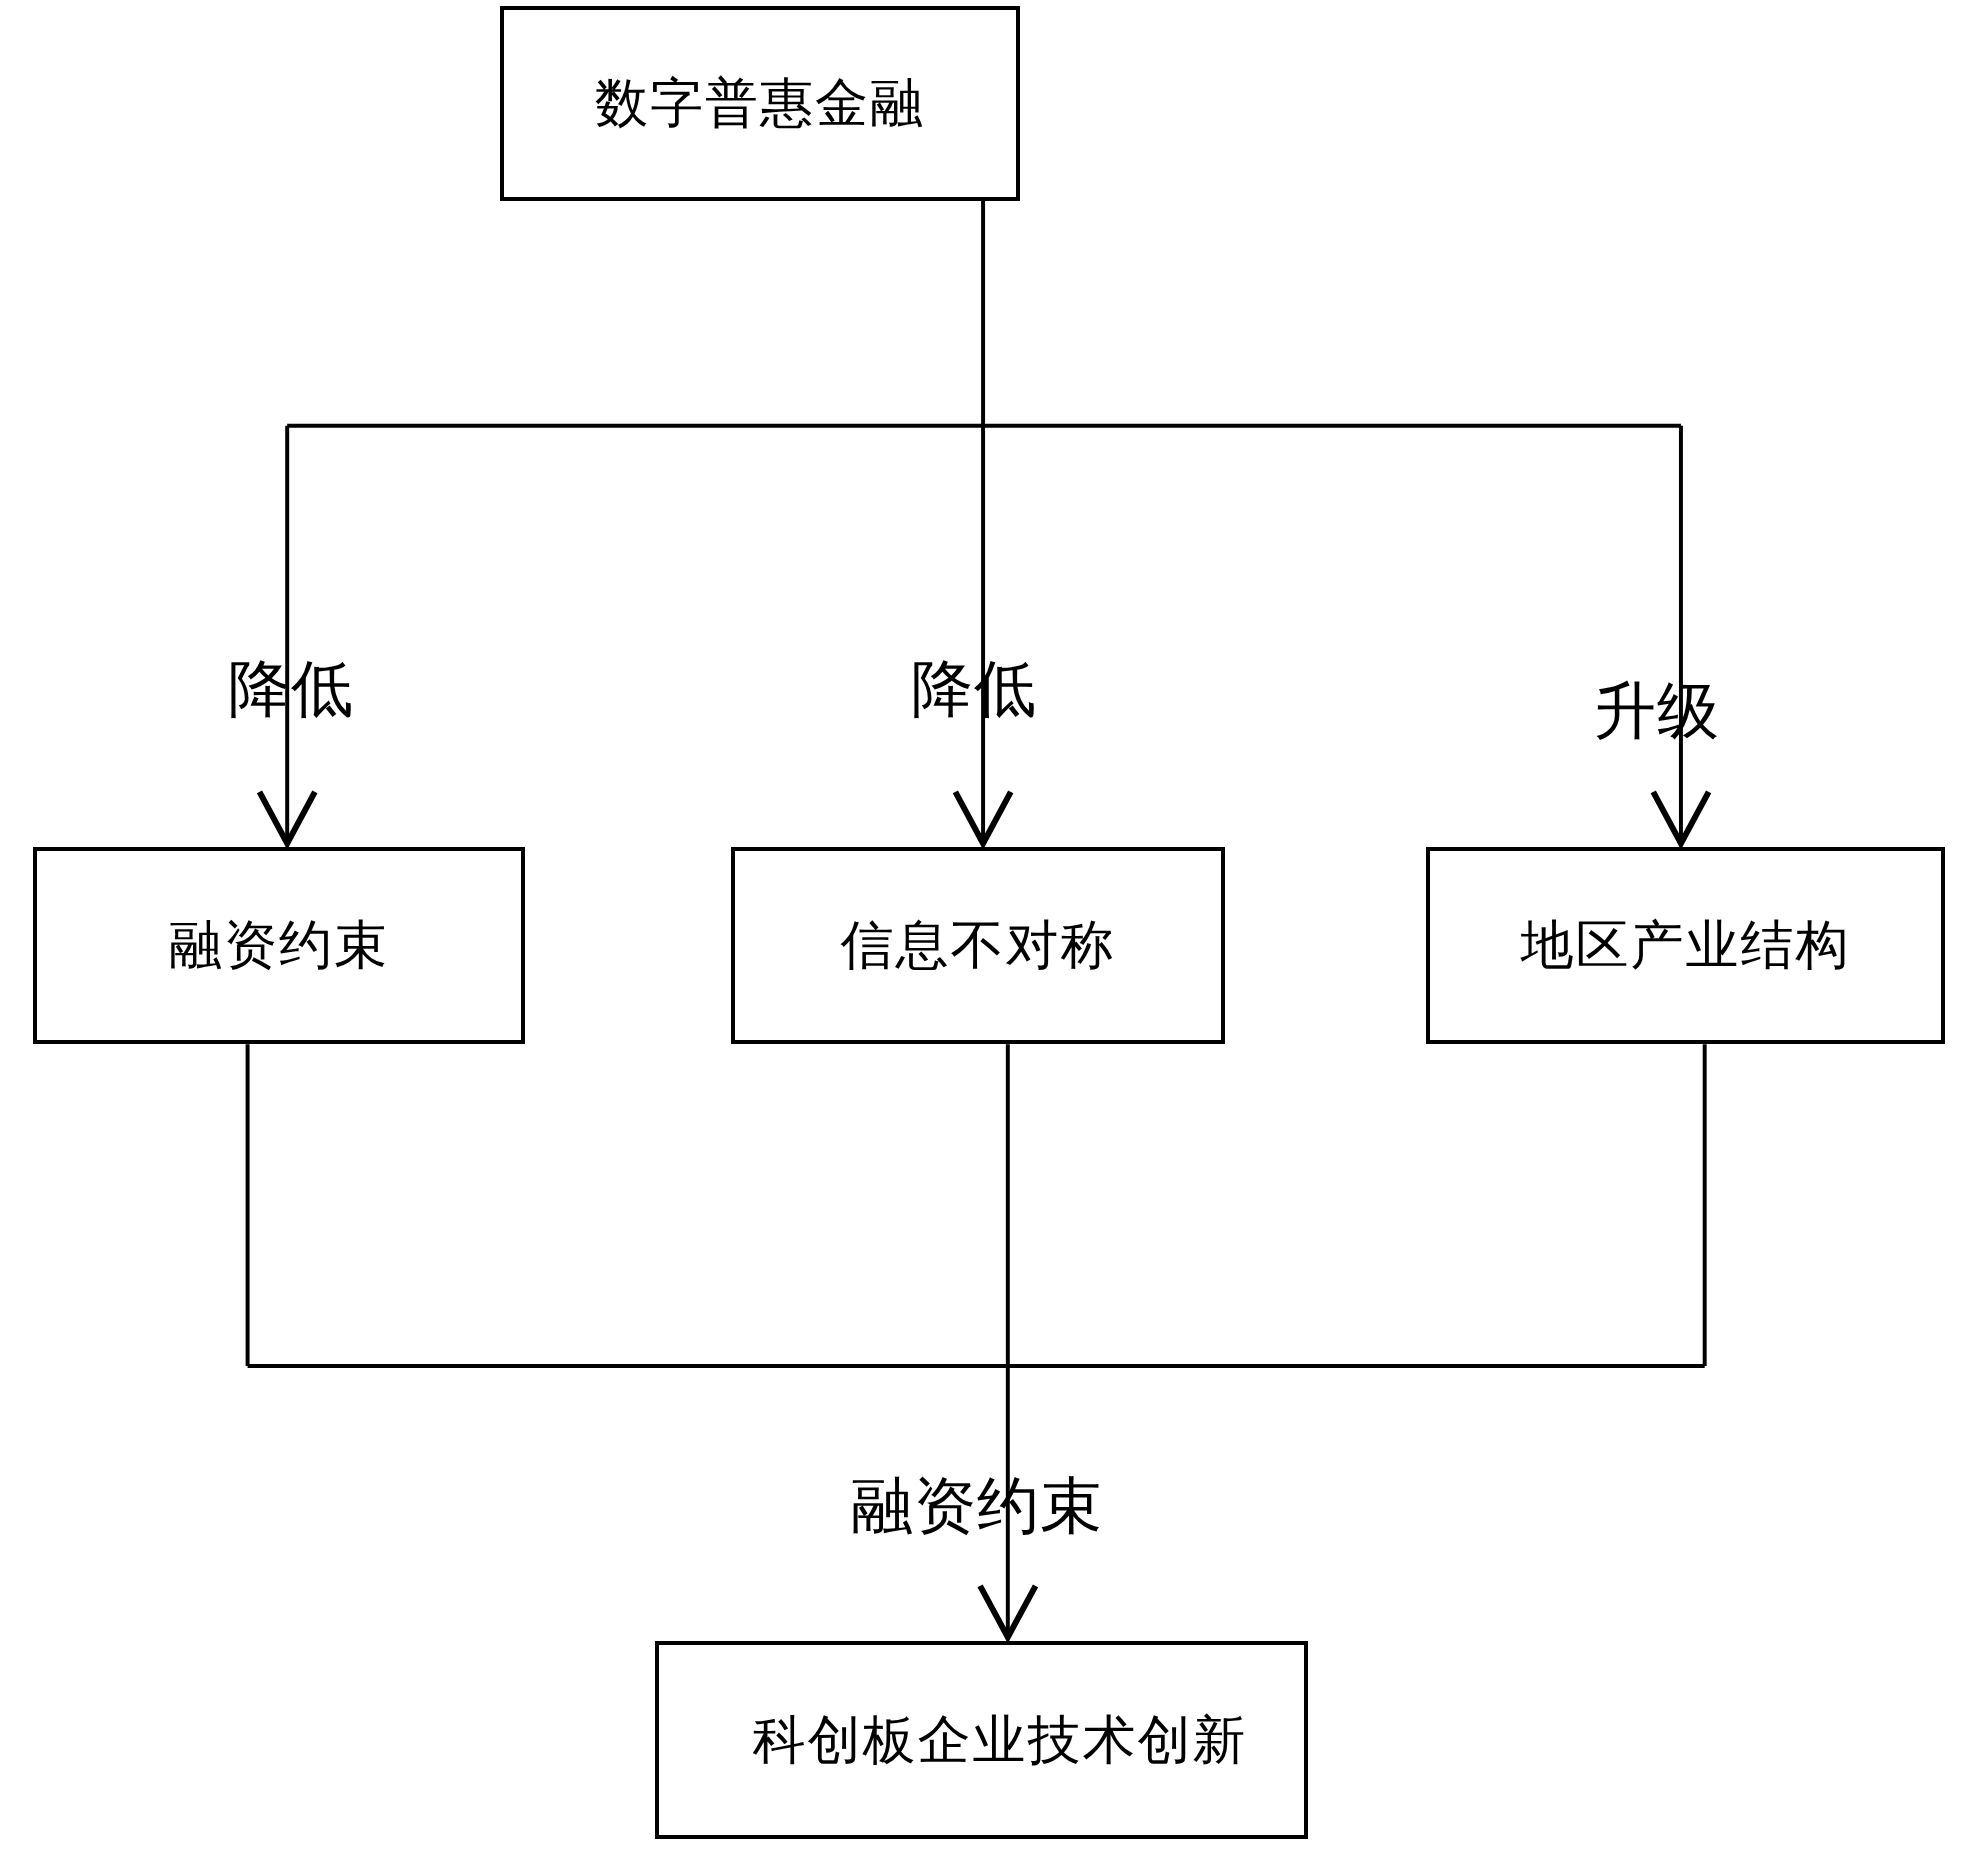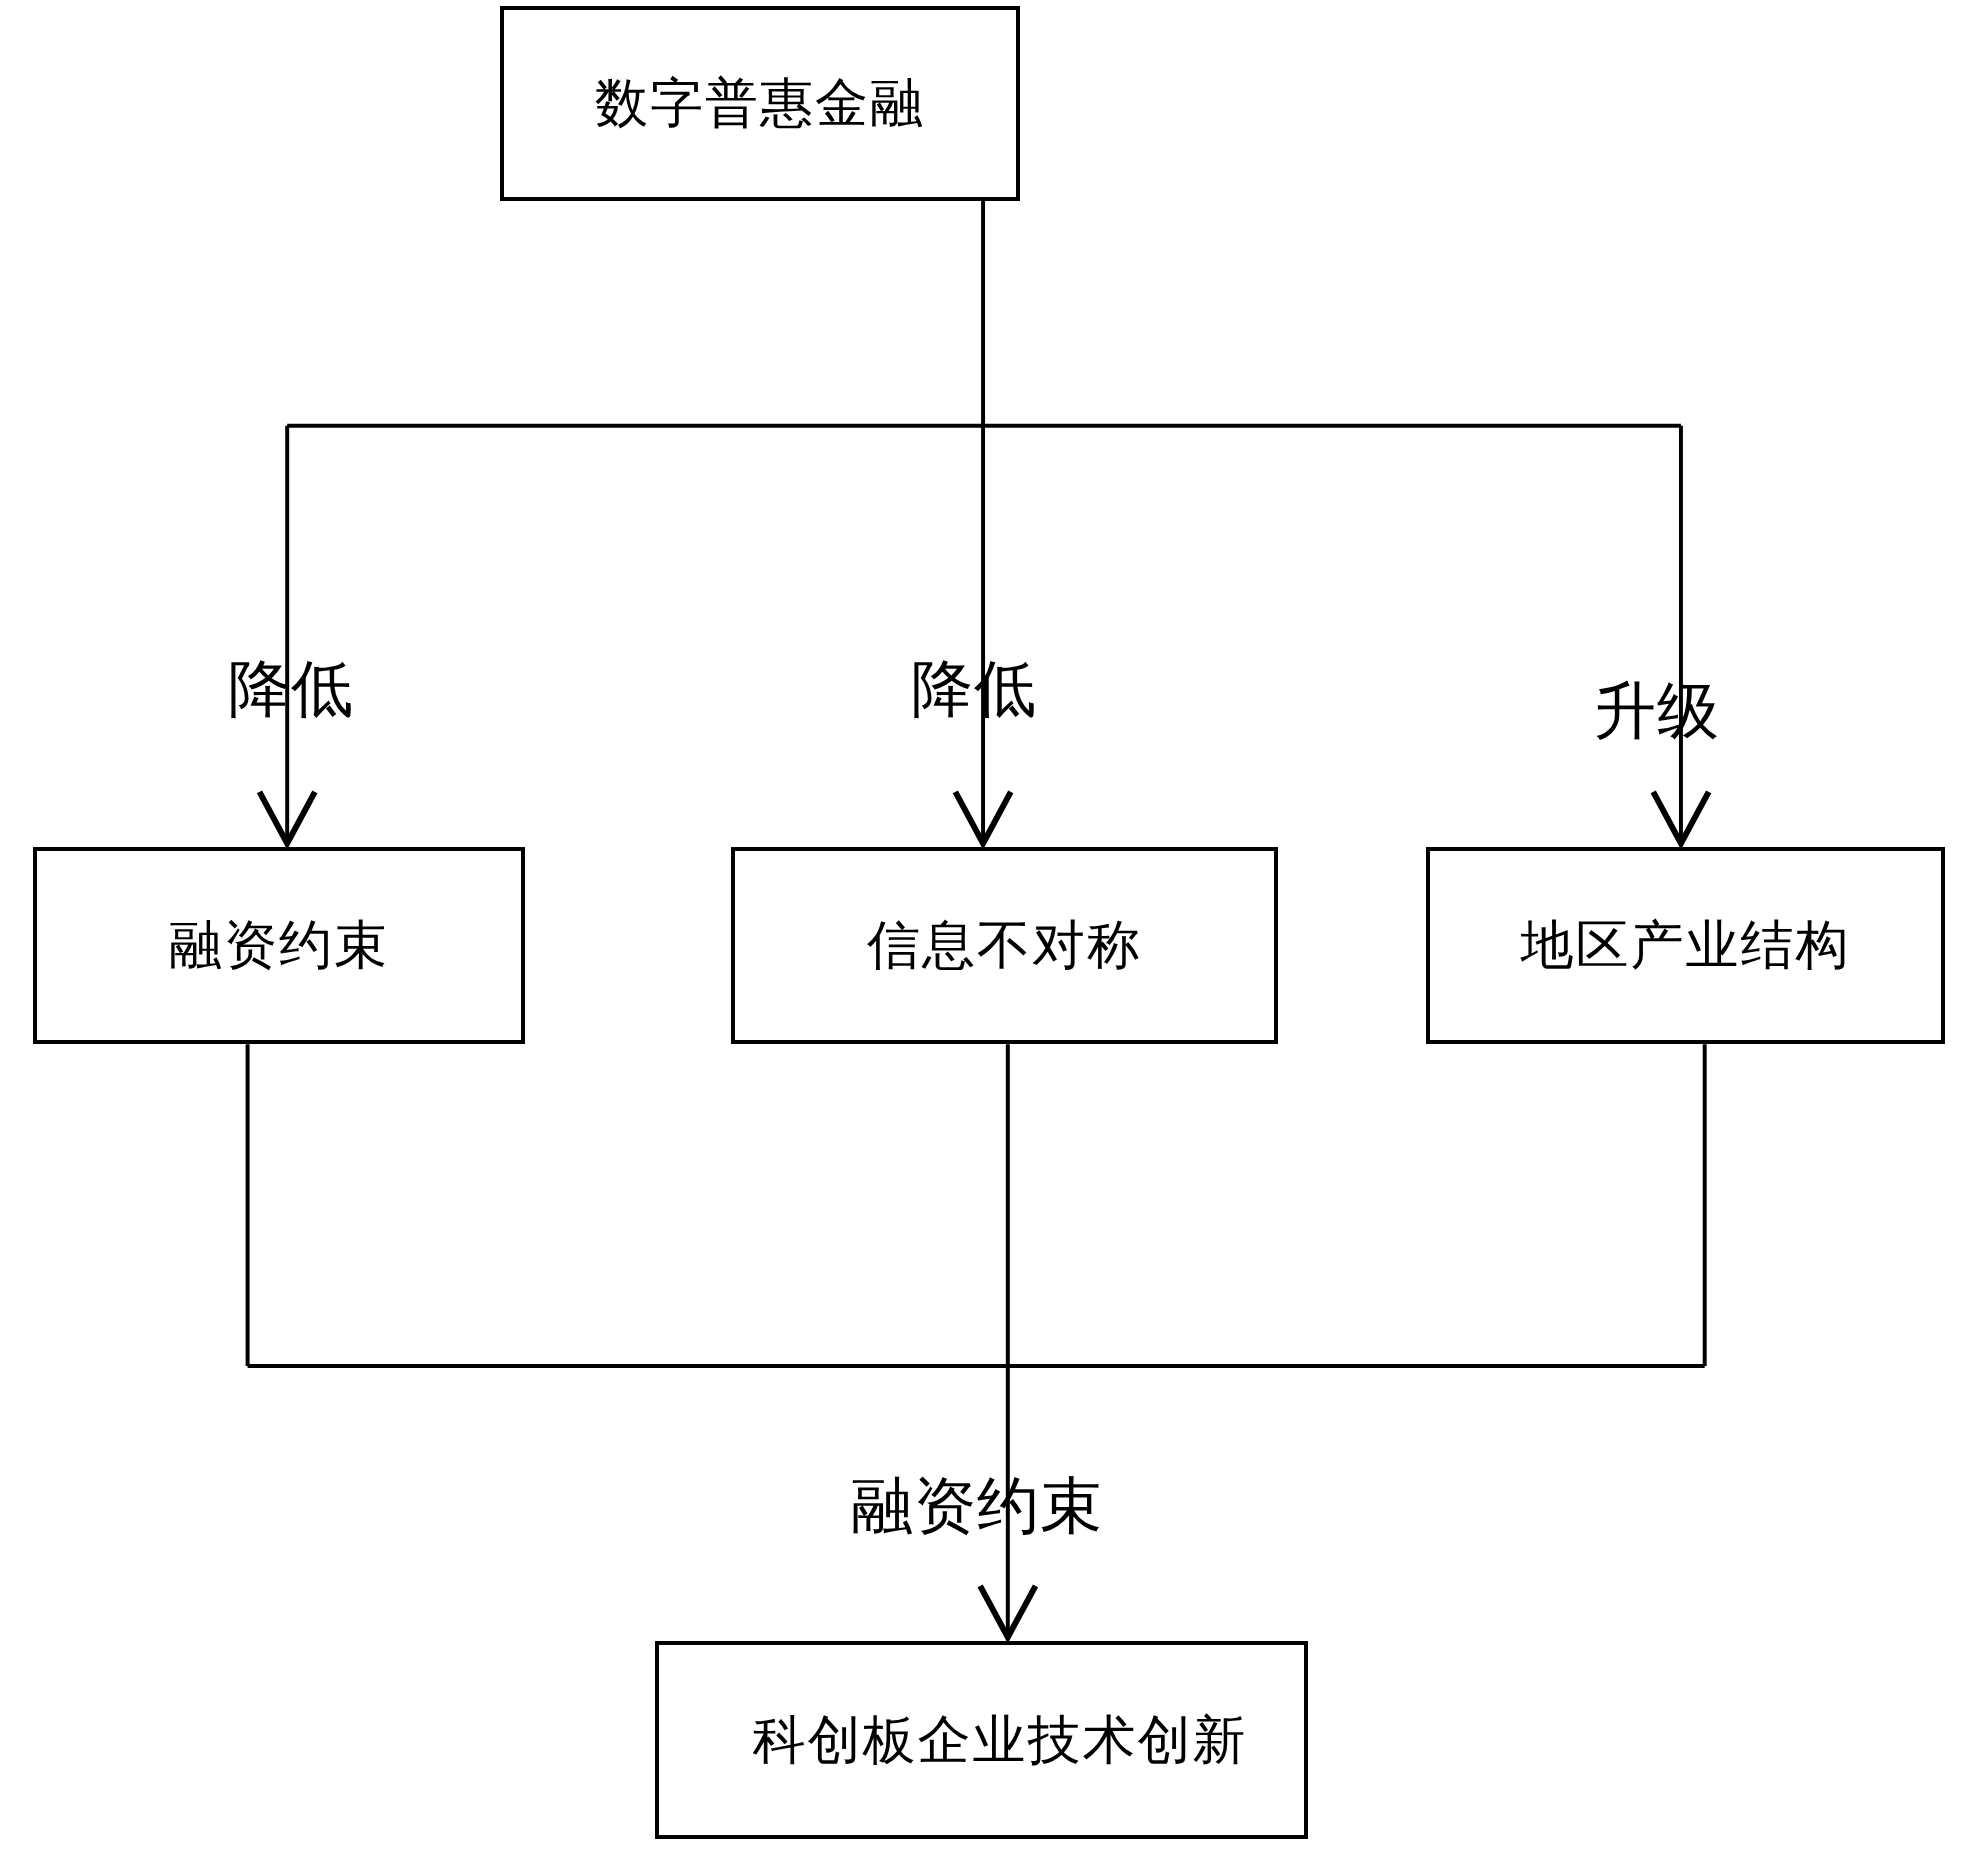--- a/index.html
+++ b/index.html
@@ -48,21 +48,21 @@
     font-size: 62px;
     line-height: 1;
     letter-spacing: 1px;
     white-space: nowrap;
     color: #000000;
     background: transparent;
   }
   
   #node-root      { left: 500px;  top: 6px;    width: 520px; height: 195px; }
   #node-fin       { left: 33px;   top: 847px;  width: 492px; height: 197px; }
-  #node-info      { left: 731px;  top: 847px;  width: 547px; height: 197px; }
+  #node-info      { left: 731px;  top: 847px;  width: 494px; height: 197px; }
   #node-industry  { left: 1426px; top: 847px;  width: 519px; height: 197px; }
   #node-outcome   { left: 655px;  top: 1641px; width: 653px; height: 198px; padding-left: 37px; }
 
   
   #label-branch-0 { left: 228px;  top: 658px; }
   #label-branch-1 { left: 911px;  top: 658px; }
   #label-branch-2 { left: 1594px; top: 680px; }
   #label-merge    { left: 851px;  top: 1475px; }
 </style>
 </head>

